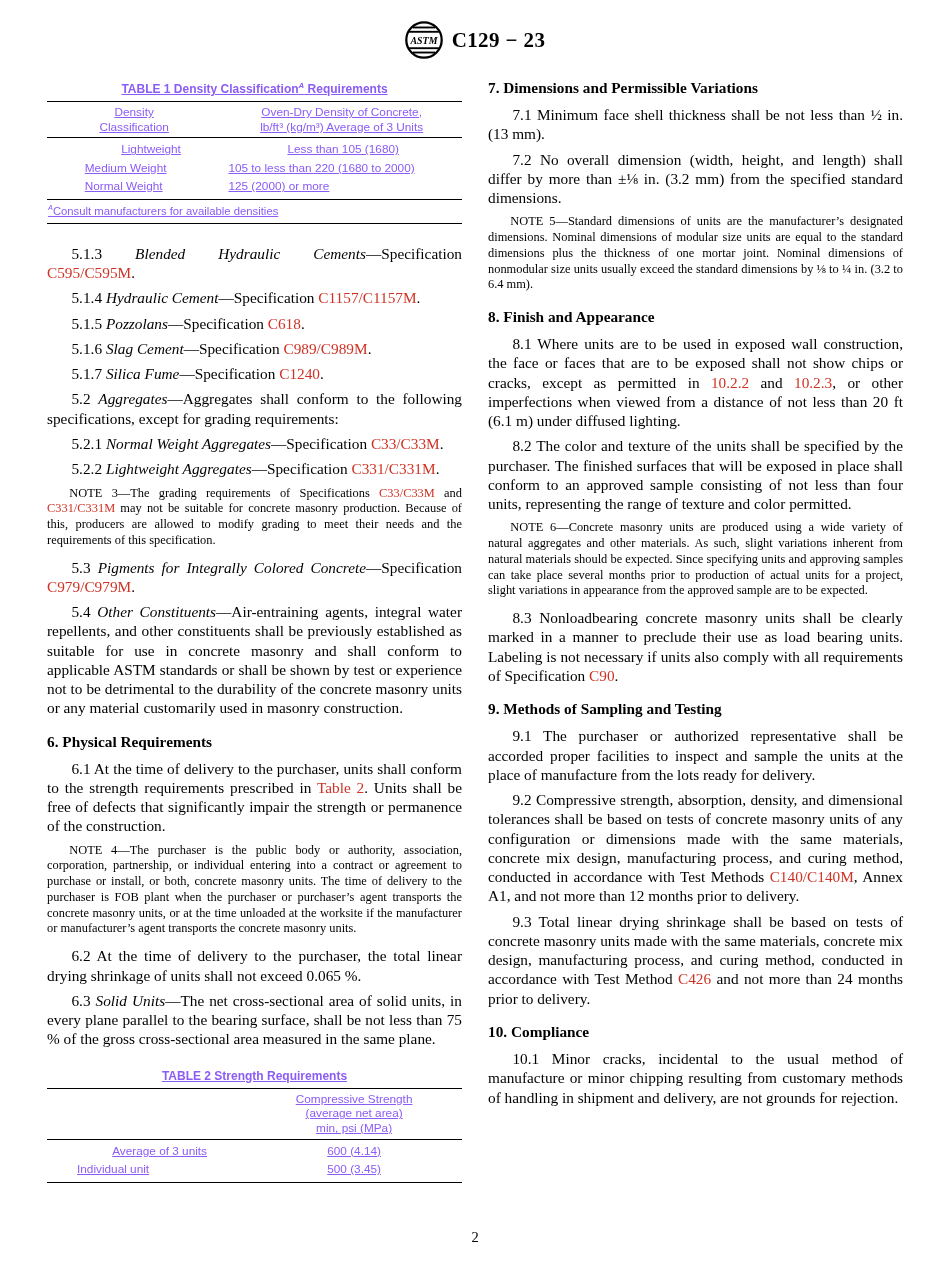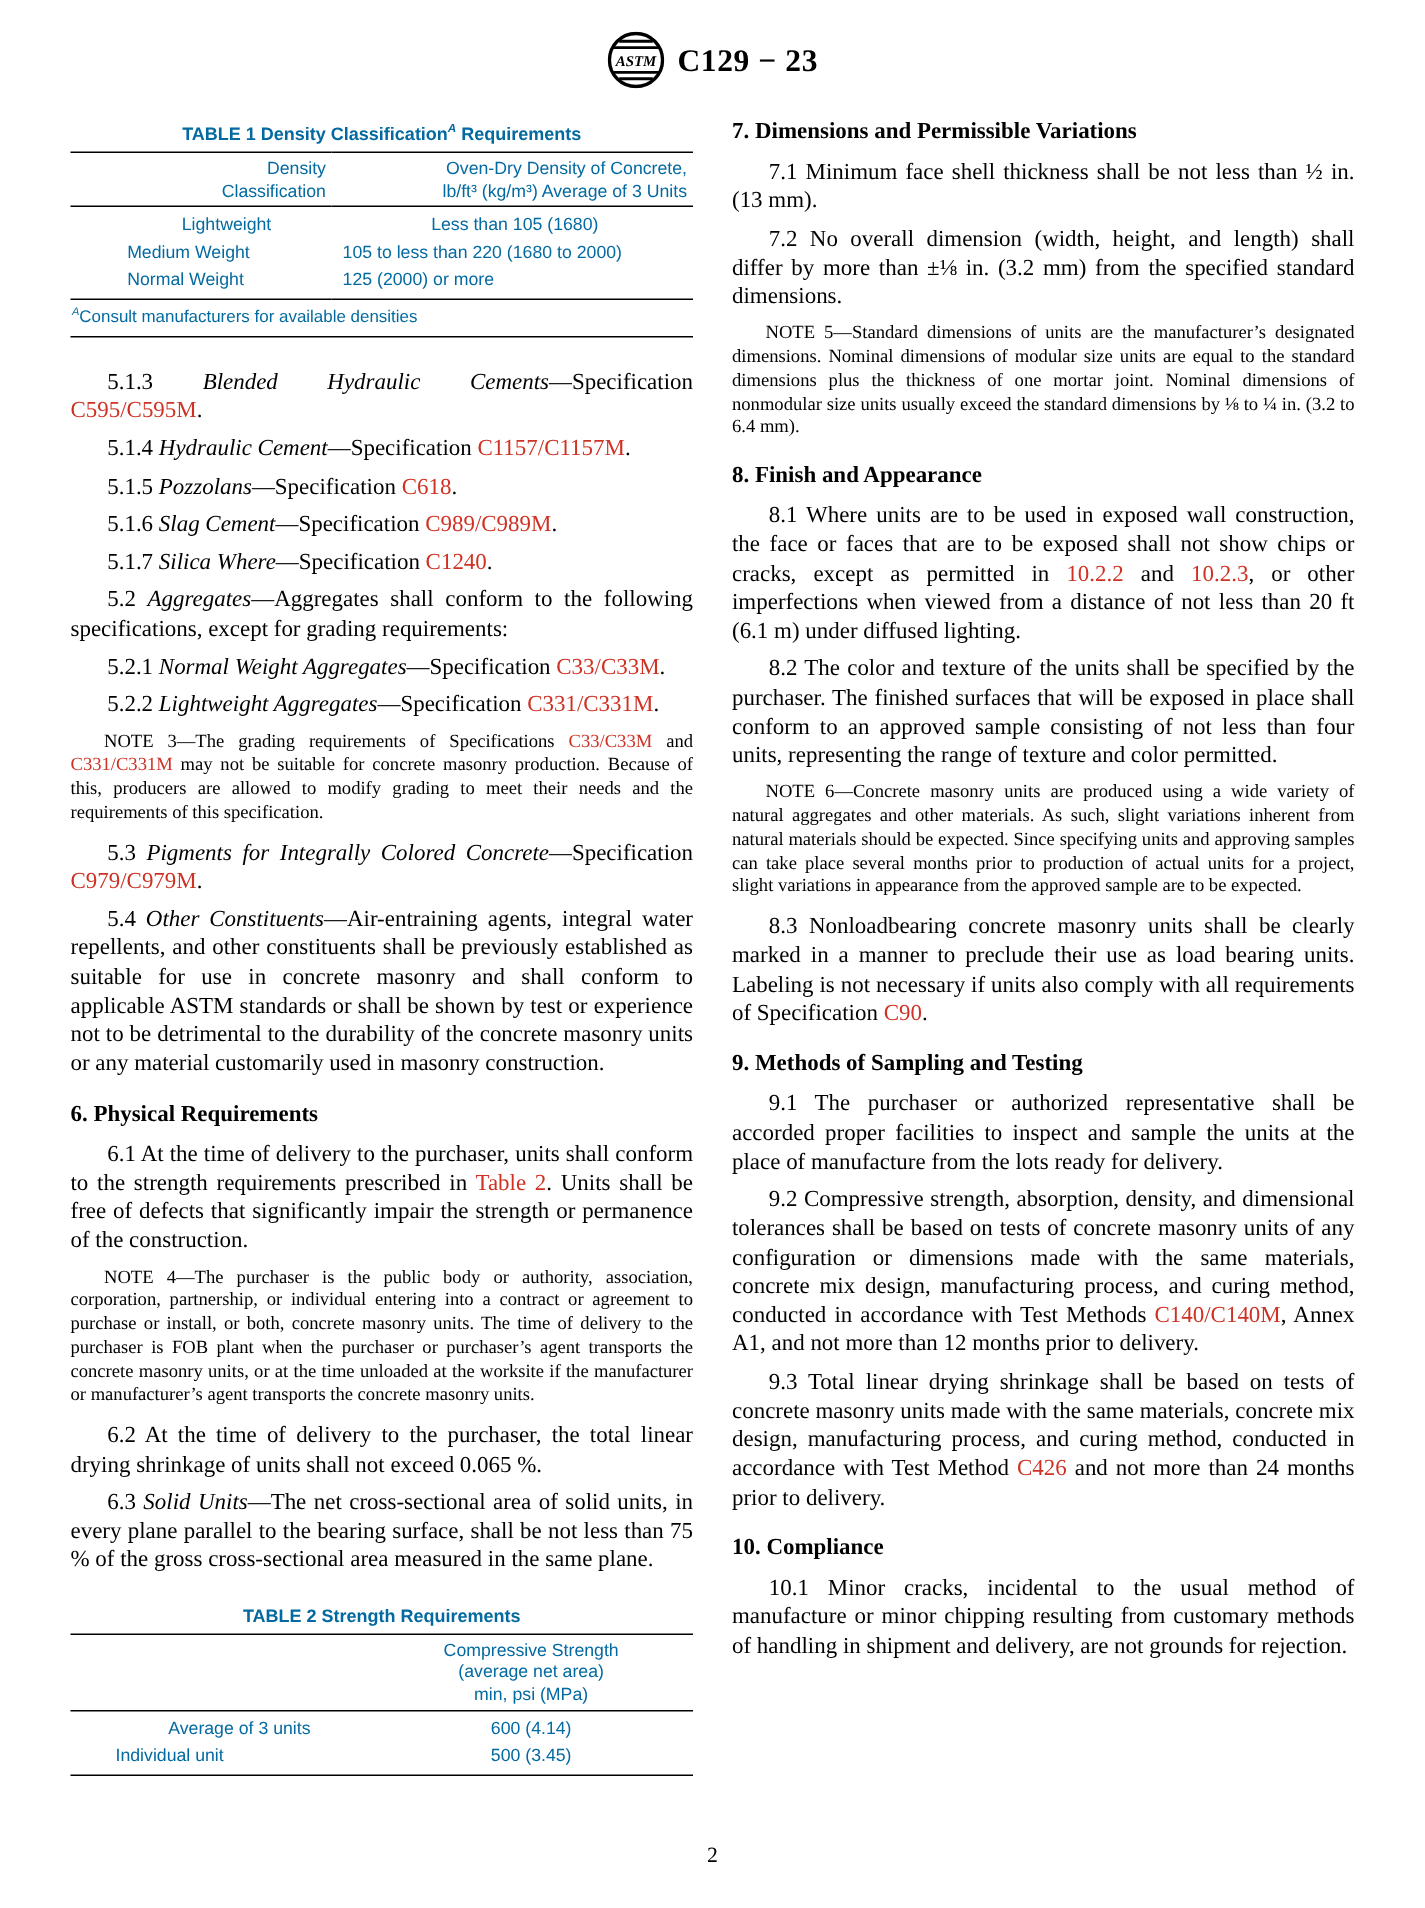--- a/index.html
+++ b/index.html
@@ -35,34 +35,34 @@
   .sec-heading {
     font-size:15.3px; font-weight:bold; margin:15px 0 8px 0; text-align:left;
   }
 
   .seg-i { font-style:italic; }
   .seg-link { color:var(--link-color,#cc2200); }
   .seg-sup { font-size:0.65em; vertical-align:super; font-style:italic; }
 
   
   .tablewrap {
-    font-family:"Liberation Sans","DejaVu Sans",sans-serif; color:#0369a1;
+    font-family:"Liberation Sans","DejaVu Sans",sans-serif; color:#8b5cf6;text-decoration:underline;
   }
   .t1 { margin:4px 0 20px 0; }
   .t2 { margin:20px 0 0 0; }
   .tcaption {
     font-size:12px; font-weight:bold; text-align:center; margin-bottom:5px;
   }
   .atable {
     width:100%; border-collapse:collapse;
     border-top:1.5px solid #000; border-bottom:1px solid #000;
     font-size:11.8px;
   }
   .atable th {
-    font-weight:normal; text-align:right; vertical-align:bottom;
+    font-weight:normal; text-align:center; vertical-align:bottom;
     padding:3px 4px; border-bottom:1px solid #000;
     white-space:pre-line; line-height:1.25;
   }
   .atable td { padding:1.5px 4px; line-height:1.3; text-align:left; }
   .atable tbody tr:first-child td { padding-top:4px;text-align:center; }
   .atable tbody tr:last-child td { padding-bottom:5px; }
   .t1 .stub { padding-left:3.2em; }
   .t1 td:last-child { padding-left:0.6em; }
   .tfootnote {
     font-size:11.3px; padding:3px 1px 4px 1px;
@@ -129,21 +129,21 @@
             </tr>
           </tbody>
         </table>
         <div class="tfootnote"><span class="seg-sup">A</span><span>Consult manufacturers for available densities</span></div>
       </section>
 
       <p class="para"><span>5.1.3 </span><span class="seg-i">Blended Hydraulic Cements</span><span>—Specification </span><span class="seg-link">C595/C595M</span><span>.</span></p>
       <p class="para"><span>5.1.4 </span><span class="seg-i">Hydraulic Cement</span><span>—Specification </span><span class="seg-link">C1157/C1157M</span><span>.</span></p>
       <p class="para"><span>5.1.5 </span><span class="seg-i">Pozzolans</span><span>—Specification </span><span class="seg-link">C618</span><span>.</span></p>
       <p class="para"><span>5.1.6 </span><span class="seg-i">Slag Cement</span><span>—Specification </span><span class="seg-link">C989/C989M</span><span>.</span></p>
-      <p class="para"><span>5.1.7 </span><span class="seg-i">Silica Where</span><span>—Specification </span><span class="seg-link">C1240</span><span>.</span></p>
+      <p class="para"><span>5.1.7 </span><span class="seg-i">Silica Fume</span><span>—Specification </span><span class="seg-link">C1240</span><span>.</span></p>
       <p class="para"><span>5.2 </span><span class="seg-i">Aggregates</span><span>—Aggregates shall conform to the following specifications, except for grading requirements:</span></p>
       <p class="para"><span>5.2.1 </span><span class="seg-i">Normal Weight Aggregates</span><span>—Specification </span><span class="seg-link">C33/C33M</span><span>.</span></p>
       <p class="para"><span>5.2.2 </span><span class="seg-i">Lightweight Aggregates</span><span>—Specification </span><span class="seg-link">C331/C331M</span><span>.</span></p>
       <p class="note"><span>NOTE 3—The grading requirements of Specifications </span><span class="seg-link">C33/C33M</span><span> and </span><span class="seg-link">C331/C331M</span><span> may not be suitable for concrete masonry production. Because of this, producers are allowed to modify grading to meet their needs and the requirements of this specification.</span></p>
       <p class="para"><span>5.3 </span><span class="seg-i">Pigments for Integrally Colored Concrete</span><span>—Specification </span><span class="seg-link">C979/C979M</span><span>.</span></p>
       <p class="para"><span>5.4 </span><span class="seg-i">Other Constituents</span><span>—Air-entraining agents, integral water repellents, and other constituents shall be previously established as suitable for use in concrete masonry and shall conform to applicable ASTM standards or shall be shown by test or experience not to be detrimental to the durability of the concrete masonry units or any material customarily used in masonry construction.</span></p>
 
       <h2 class="sec-heading">6. Physical Requirements</h2>
       <p class="para"><span>6.1 At the time of delivery to the purchaser, units shall conform to the strength requirements prescribed in </span><span class="seg-link">Table 2</span><span>. Units shall be free of defects that significantly impair the strength or permanence of the construction.</span></p>
       <p class="note"><span>NOTE 4—The purchaser is the public body or authority, association, corporation, partnership, or individual entering into a contract or agreement to purchase or install, or both, concrete masonry units. The time of delivery to the purchaser is FOB plant when the purchaser or purchaser’s agent transports the concrete masonry units, or at the time unloaded at the worksite if the manufacturer or manufacturer’s agent transports the concrete masonry units.</span></p>

